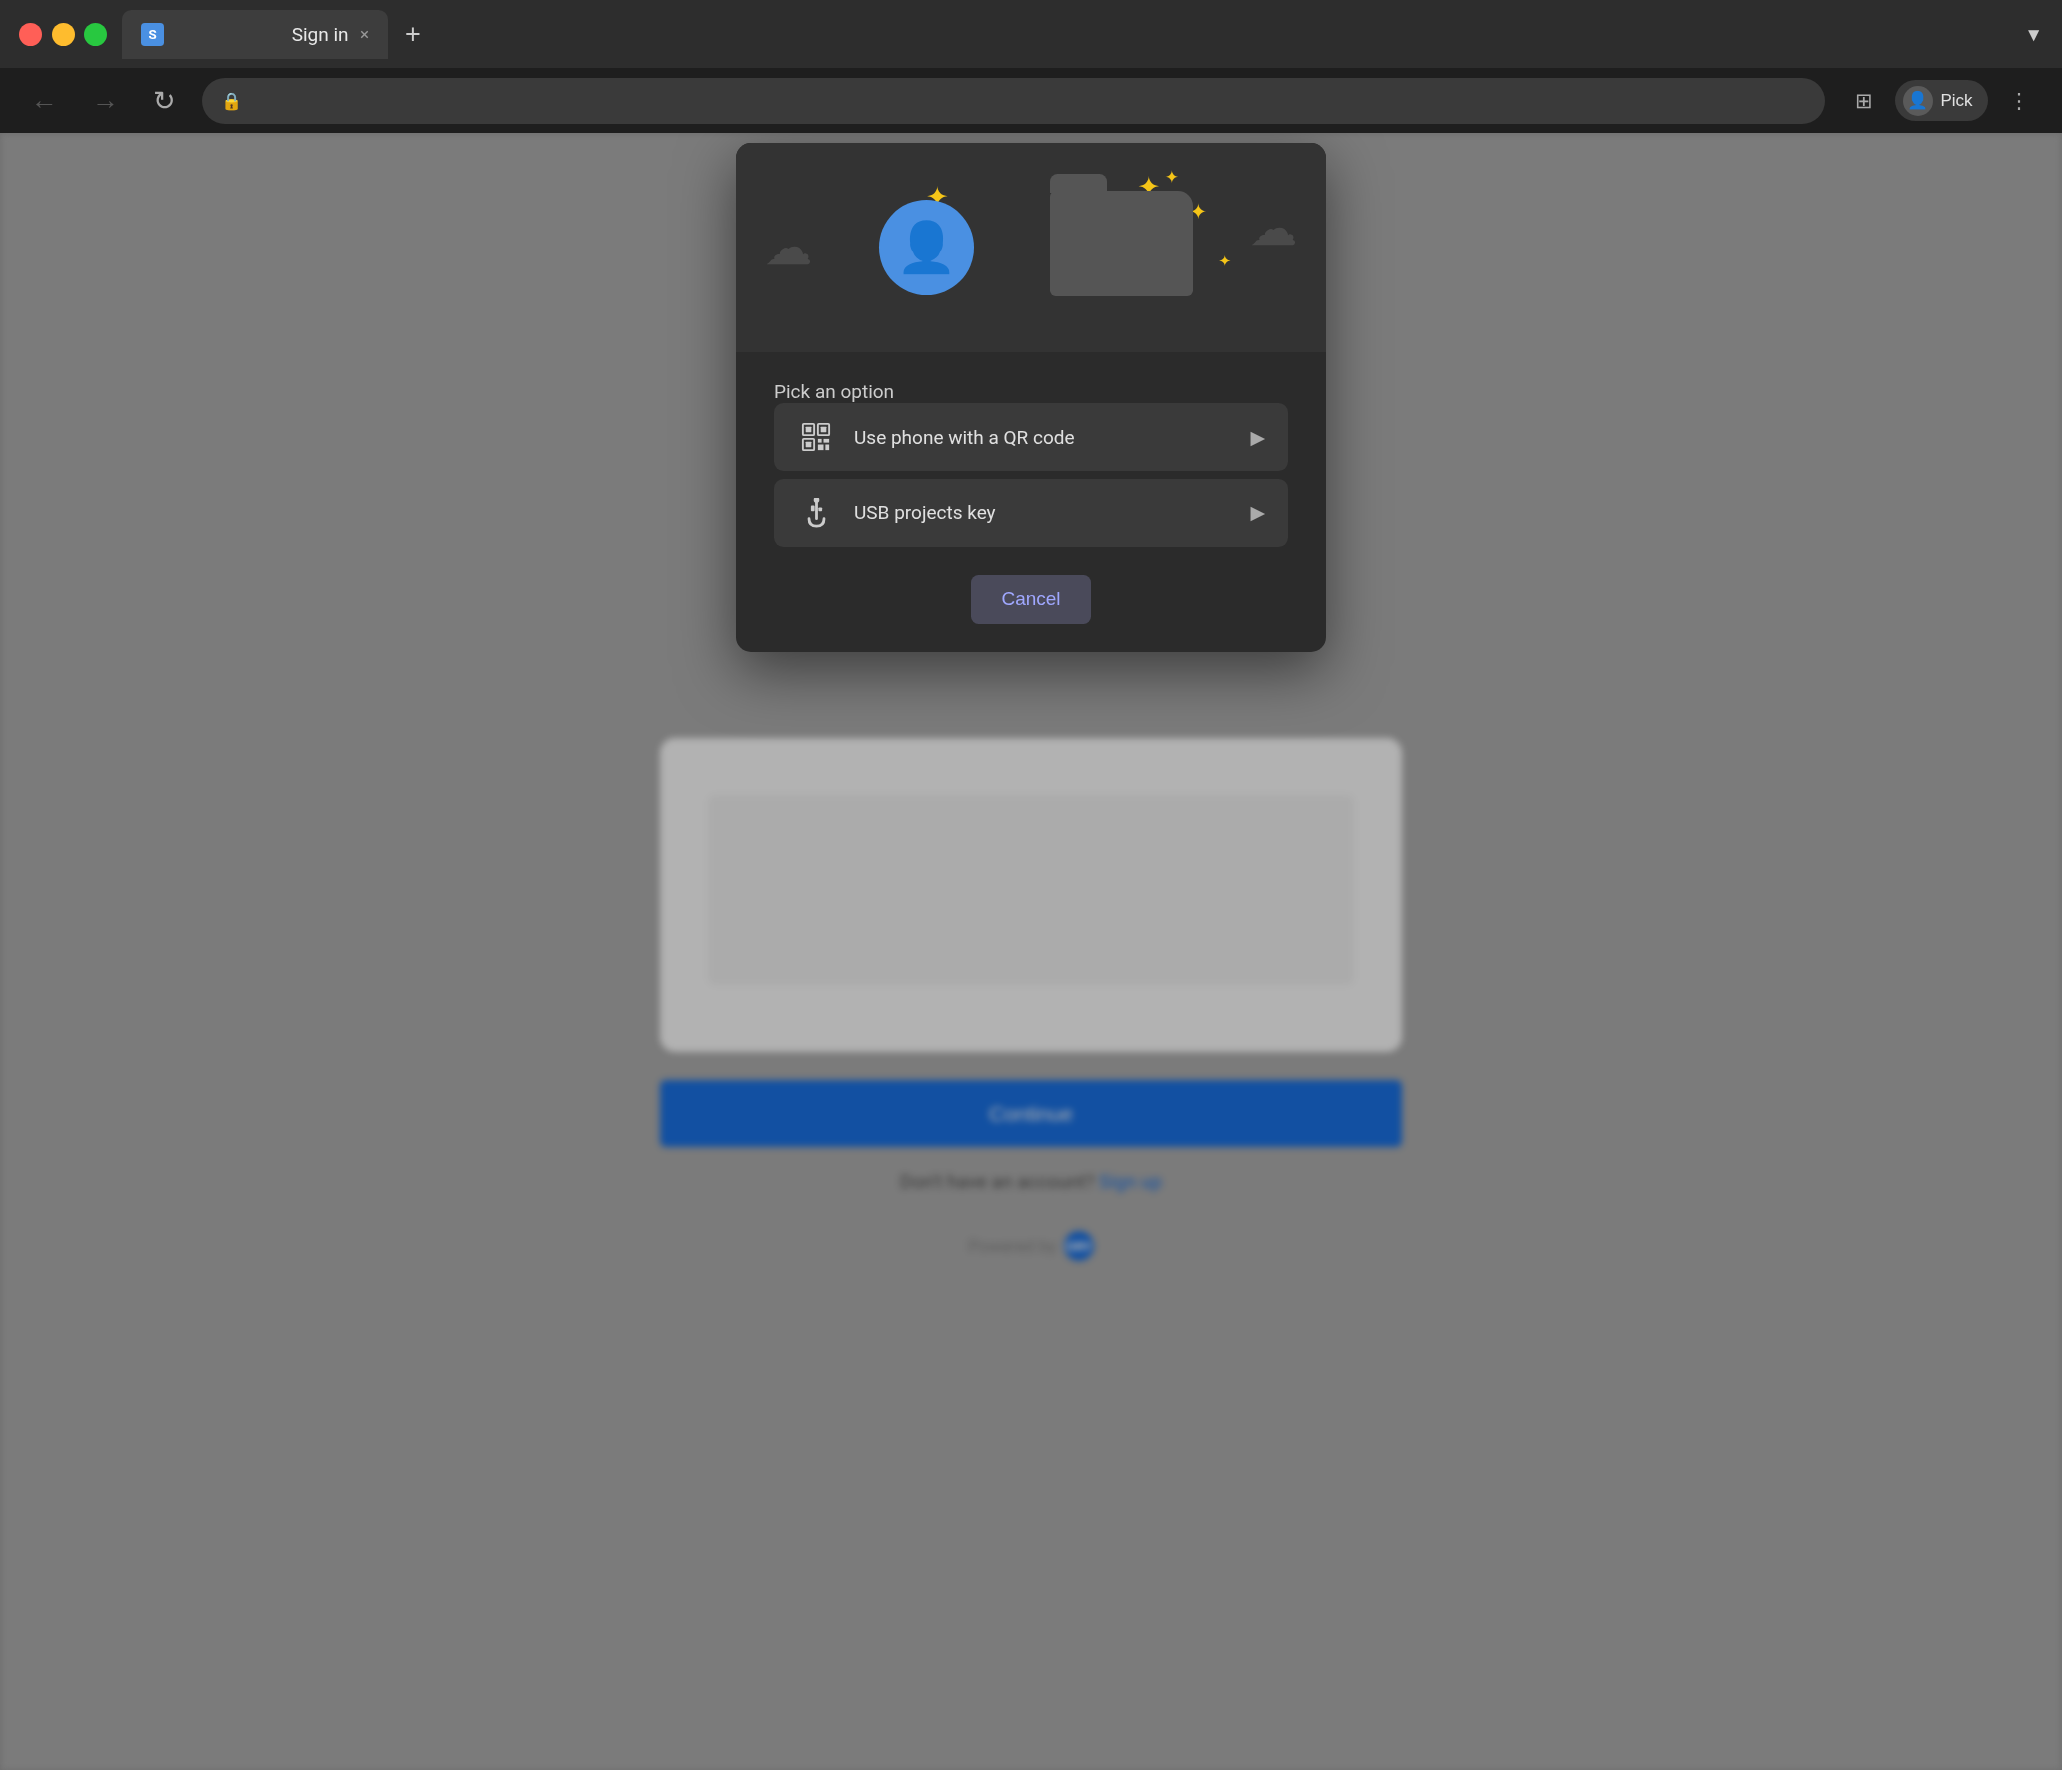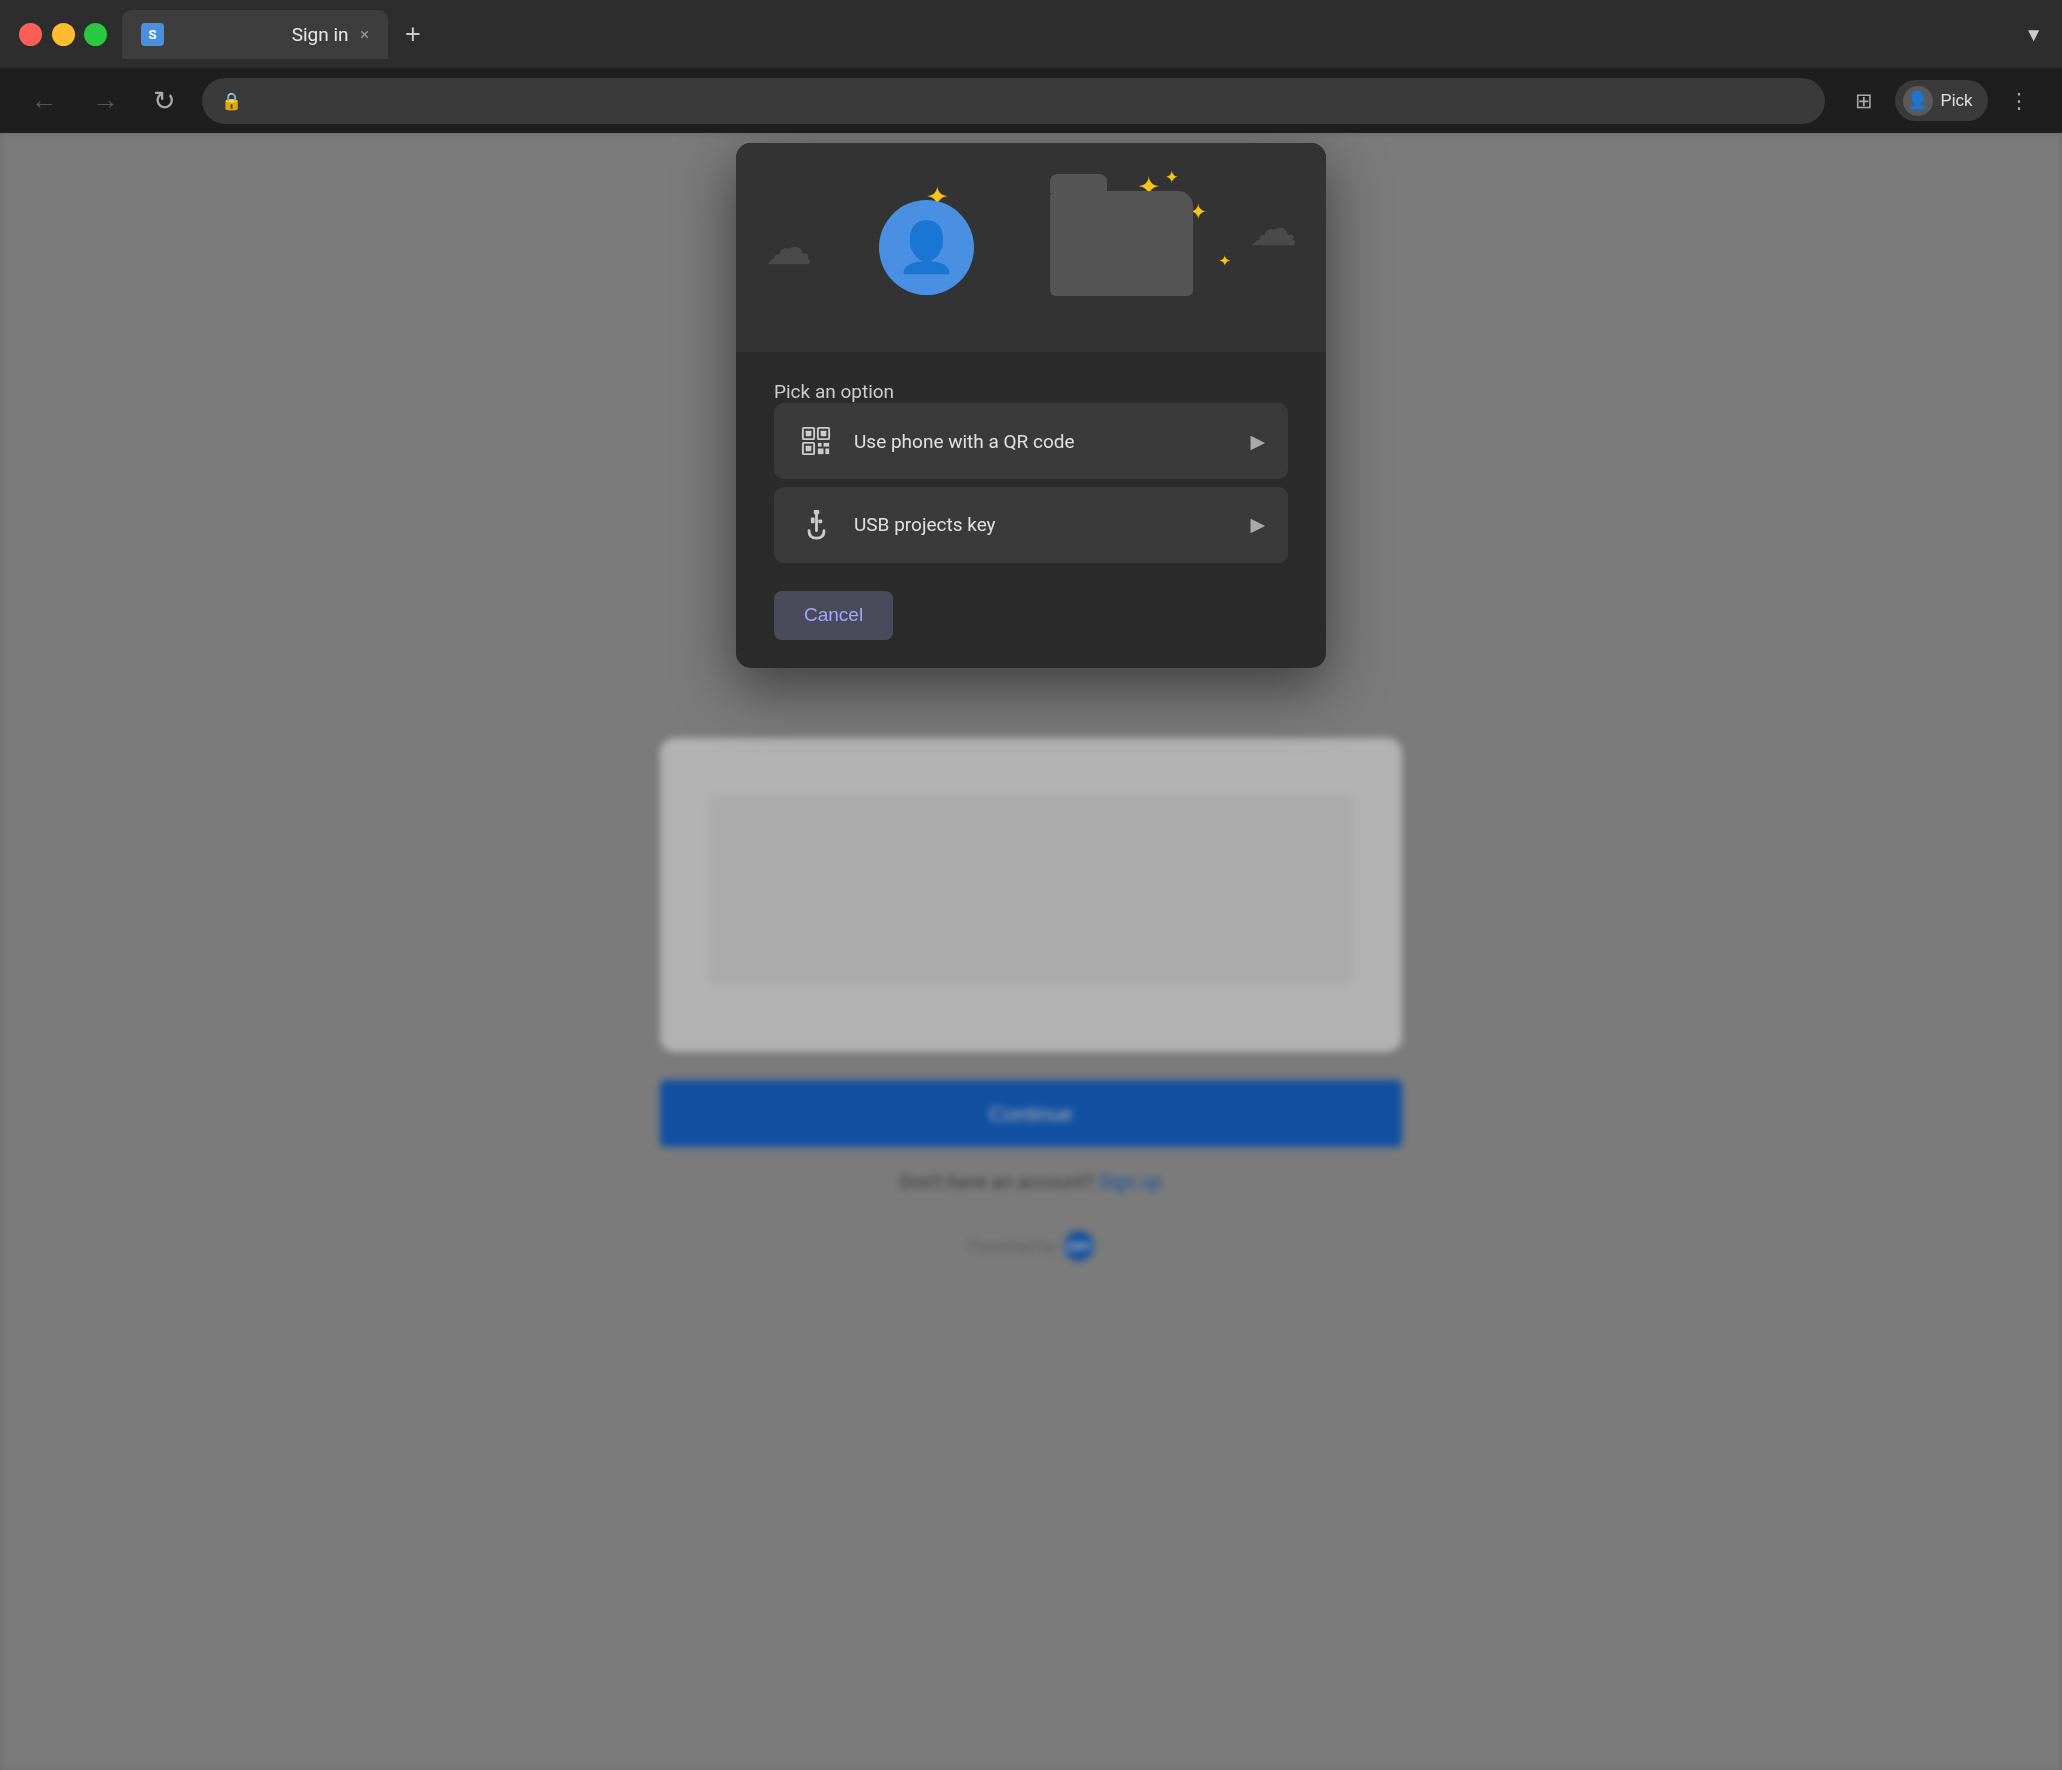--- a/index.html
+++ b/index.html
@@ -402,21 +402,21 @@
     .option-list {
       display: flex;
       flex-direction: column;
       gap: 7.6px;
       margin-bottom: 28.5px;
     }
 
     .option-item {
       background: #3a3a3a;
       border-radius: 9.5px;
-      height: 76px;
+      height: 68px;
       display: flex;
       align-items: center;
       padding: 0 23px;
       gap: 19px;
       cursor: pointer;
       transition: background 0.15s;
     }
 
     .option-icon {
       width: 38px;
@@ -436,21 +436,21 @@
     }
 
     .option-arrow {
       color: #aaa;
       font-size: 19px;
     }
 
     
     .modal-actions {
       display: flex;
-      justify-content: flex-start;
+      justify-content: center;
       padding: 0 38px;
     }
 
     .cancel-btn {
       background: #4a4a5a;
       color: #a0a8ff;
       border: none;
       border-radius: 7.6px;
       padding: 13.3px 30px;
       font-size: 19px;

